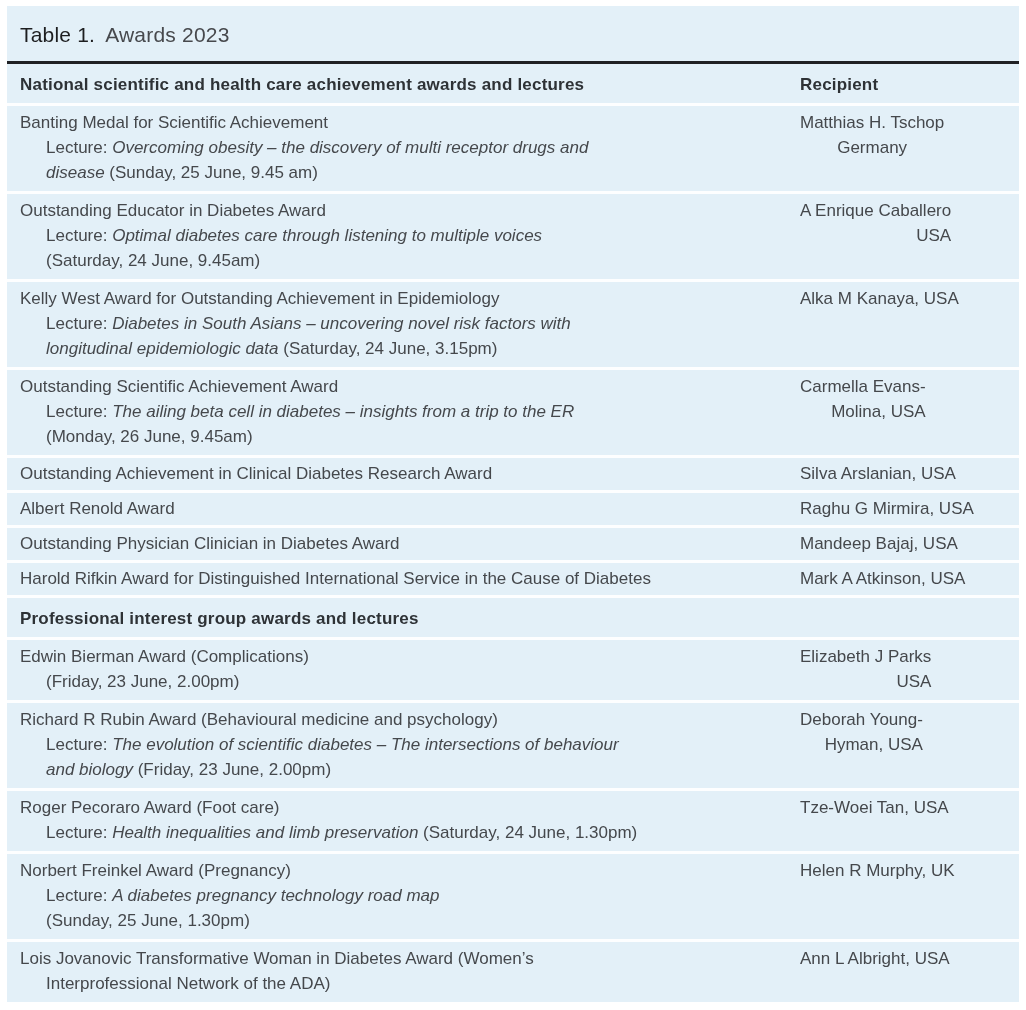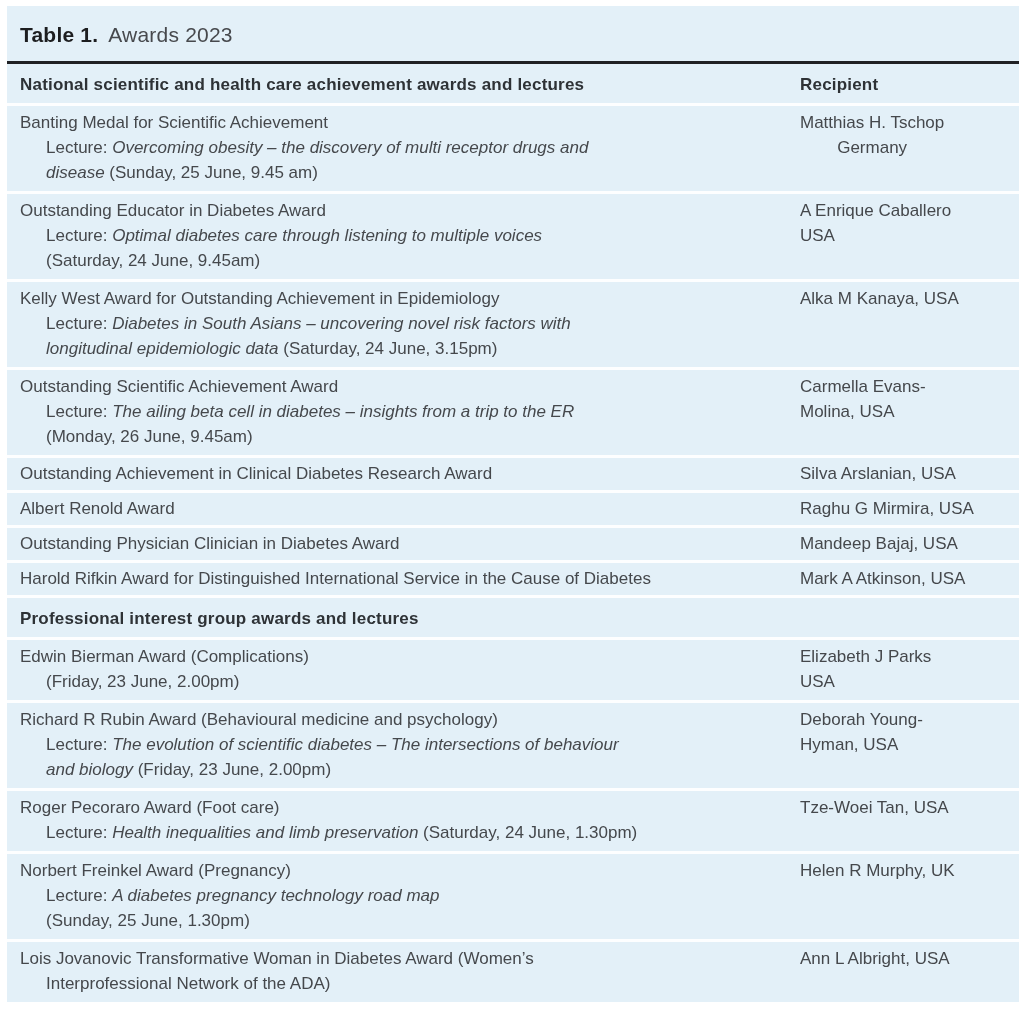--- a/index.html
+++ b/index.html
@@ -29,21 +29,21 @@
     width:100%;
     min-height:993px;
   }
   .title-row{
     padding:15px 14px 12px 13px;
     font-size:21px;
     line-height:28px;
     letter-spacing:.2px;
   }
   .title-label{
-    font-weight:700;
+    font-weight:400;
     color:var(--title-label);
     margin-right:10px;
   }
   .title-text{
     font-weight:400;
     color:var(--title-text);
   }
   .thick-rule{
     height:3px;
     background:var(--rule);
@@ -72,21 +72,21 @@
     padding-right:8px;
     min-width:0;
   }
   .recipient-col{
     flex:0 0 219px;
     padding-right:16px;
   }
   .line.indent{padding-left:26px;}
   .em{font-style:italic;}
   .recipient-block{display:inline-block;text-align:center;}
-  .recipient-block.center{text-align:left;}
+  .recipient-block.center{text-align:right;}
   .tall{padding:4px 0 6px;}
 </style>
 </head>
 <body>
 
 <div class="page">
   <div class="table-card">
     <div class="title-row">
       <span class="title-label">Table 1.</span><span class="title-text">Awards 2023</span>
     </div>

